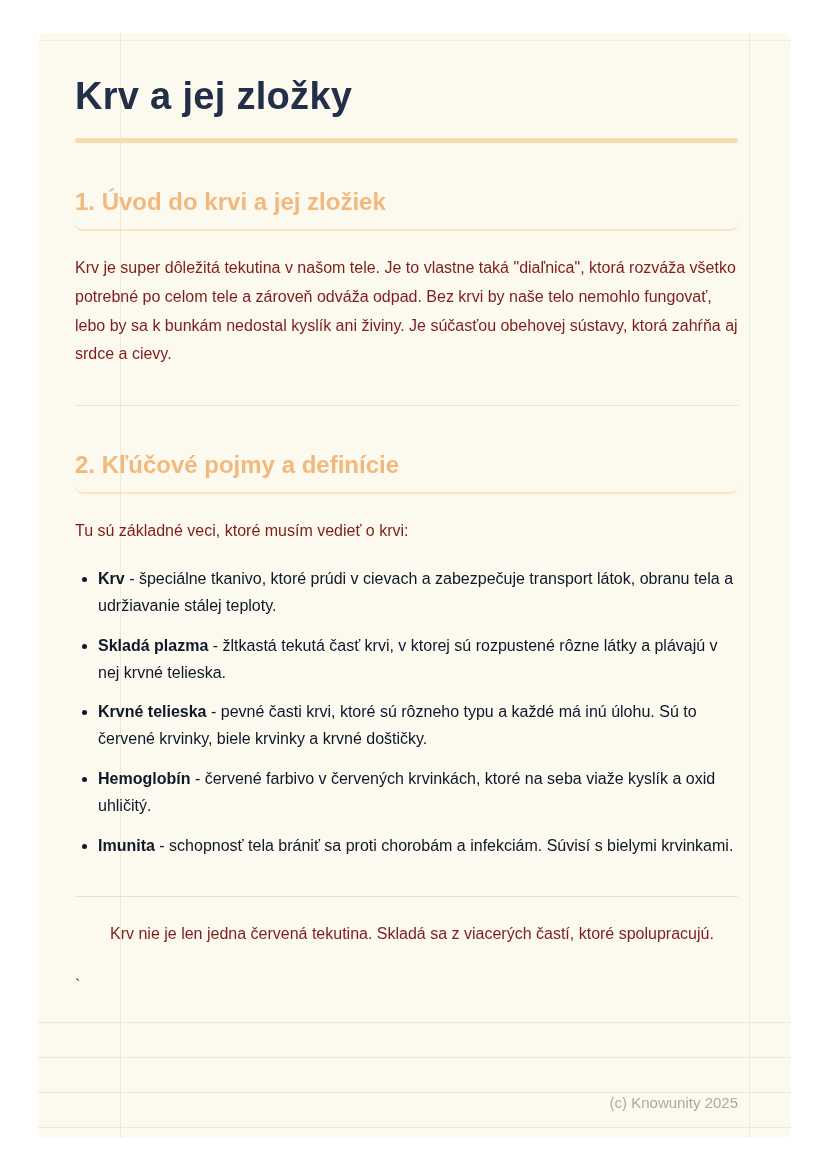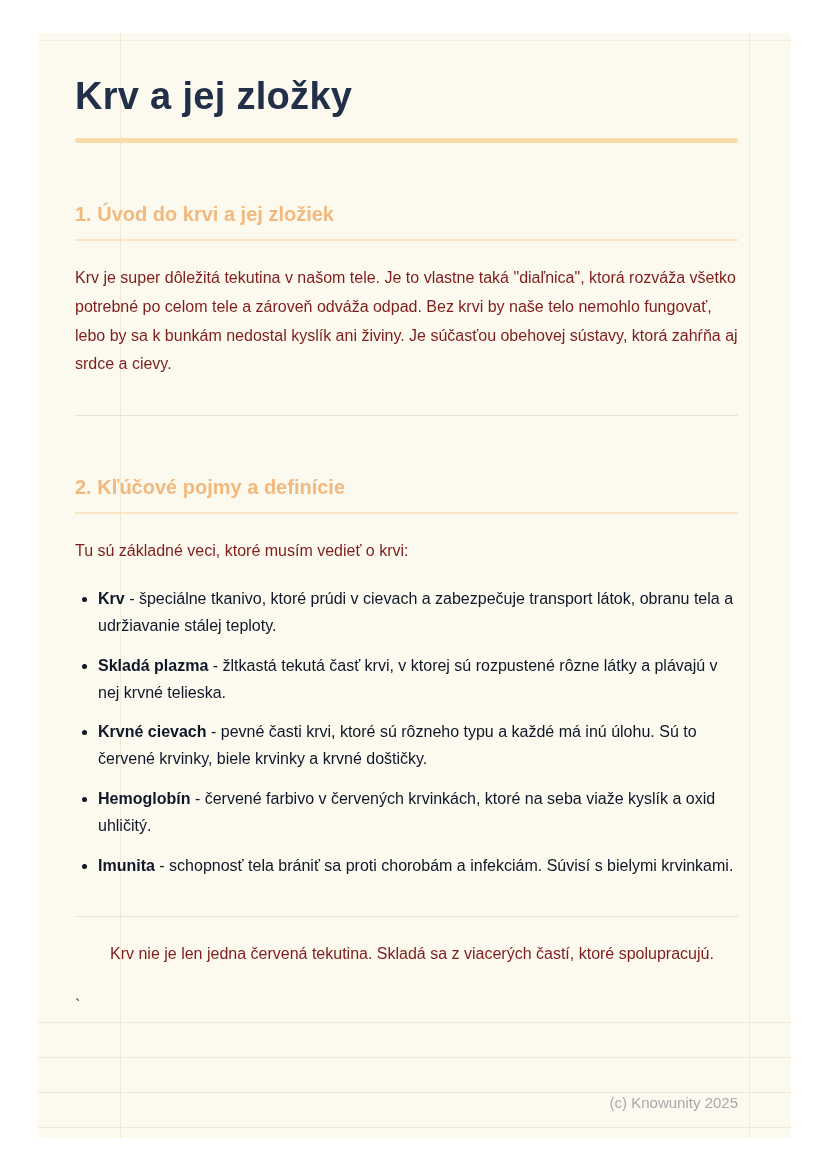--- a/index.html
+++ b/index.html
@@ -1,15 +1,15 @@
 <!DOCTYPE html>
 <html><head>
 <meta charset="utf-8">
 <style>
-  * { margin: 0; padding: 0; box-sizing: border-box; }
+  * { margin: 0; padding: 0; box-sizing: border-box; border-radius: 8px; }
   html, body { background: #ffffff; }
   body { font-family: "Liberation Sans", sans-serif; }
 
   .canvas {
     position: relative;
     width: 828px;
     height: 1171px;
     margin: 0 auto;
     background: #ffffff;
     overflow: hidden;
@@ -67,24 +67,24 @@
   }
 
   .title-rule {
     height: 5px;
     background: #f8dcab;
     border-radius: 3px;
     margin-top: 20px;
   }
 
   h2.section-heading {
-    font-size: 20px;
+    font-size: 24px;
     font-weight: 700;
     color: #f2b97e;
-    margin-top: 60px;
+    margin-top: 45px;
     padding-bottom: 13px;
     border-bottom: 2px solid #fae5c4;
   }
 
   p.body-text {
     font-size: 16px;
     line-height: 1.8;
     color: #7f1d1d;
     margin-top: 23px;
   }
@@ -138,21 +138,21 @@
       </section>
 
       <hr class="section-divider">
 
       <section>
         <h2 class="section-heading">2. Kľúčové pojmy a definície</h2>
         <p class="body-text">Tu sú základné veci, ktoré musím vedieť o krvi:</p>
         <ul class="definitions-list">
           <li><span class="term">Krv</span> <span>- špeciálne tkanivo, ktoré prúdi v cievach a zabezpečuje transport látok, obranu tela a udržiavanie stálej teploty.</span></li>
           <li><span class="term">Skladá plazma</span> <span>- žltkastá tekutá časť krvi, v ktorej sú rozpustené rôzne látky a plávajú v nej krvné telieska.</span></li>
-          <li><span class="term">Krvné cievach</span> <span>- pevné časti krvi, ktoré sú rôzneho typu a každé má inú úlohu. Sú to červené krvinky, biele krvinky a krvné doštičky.</span></li>
+          <li><span class="term">Krvné telieska</span> <span>- pevné časti krvi, ktoré sú rôzneho typu a každé má inú úlohu. Sú to červené krvinky, biele krvinky a krvné doštičky.</span></li>
           <li><span class="term">Hemoglobín</span> <span>- červené farbivo v červených krvinkách, ktoré na seba viaže kyslík a oxid uhličitý.</span></li>
           <li><span class="term">Imunita</span> <span>- schopnosť tela brániť sa proti chorobám a infekciám. Súvisí s bielymi krvinkami.</span></li>
         </ul>
       </section>
 
       <hr class="section-divider">
 
       <section>
         <p class="body-text justify">Krv nie je len jedna červená tekutina. Skladá sa z viacerých častí, ktoré spolupracujú.</p>
         <p class="body-text">`</p>

